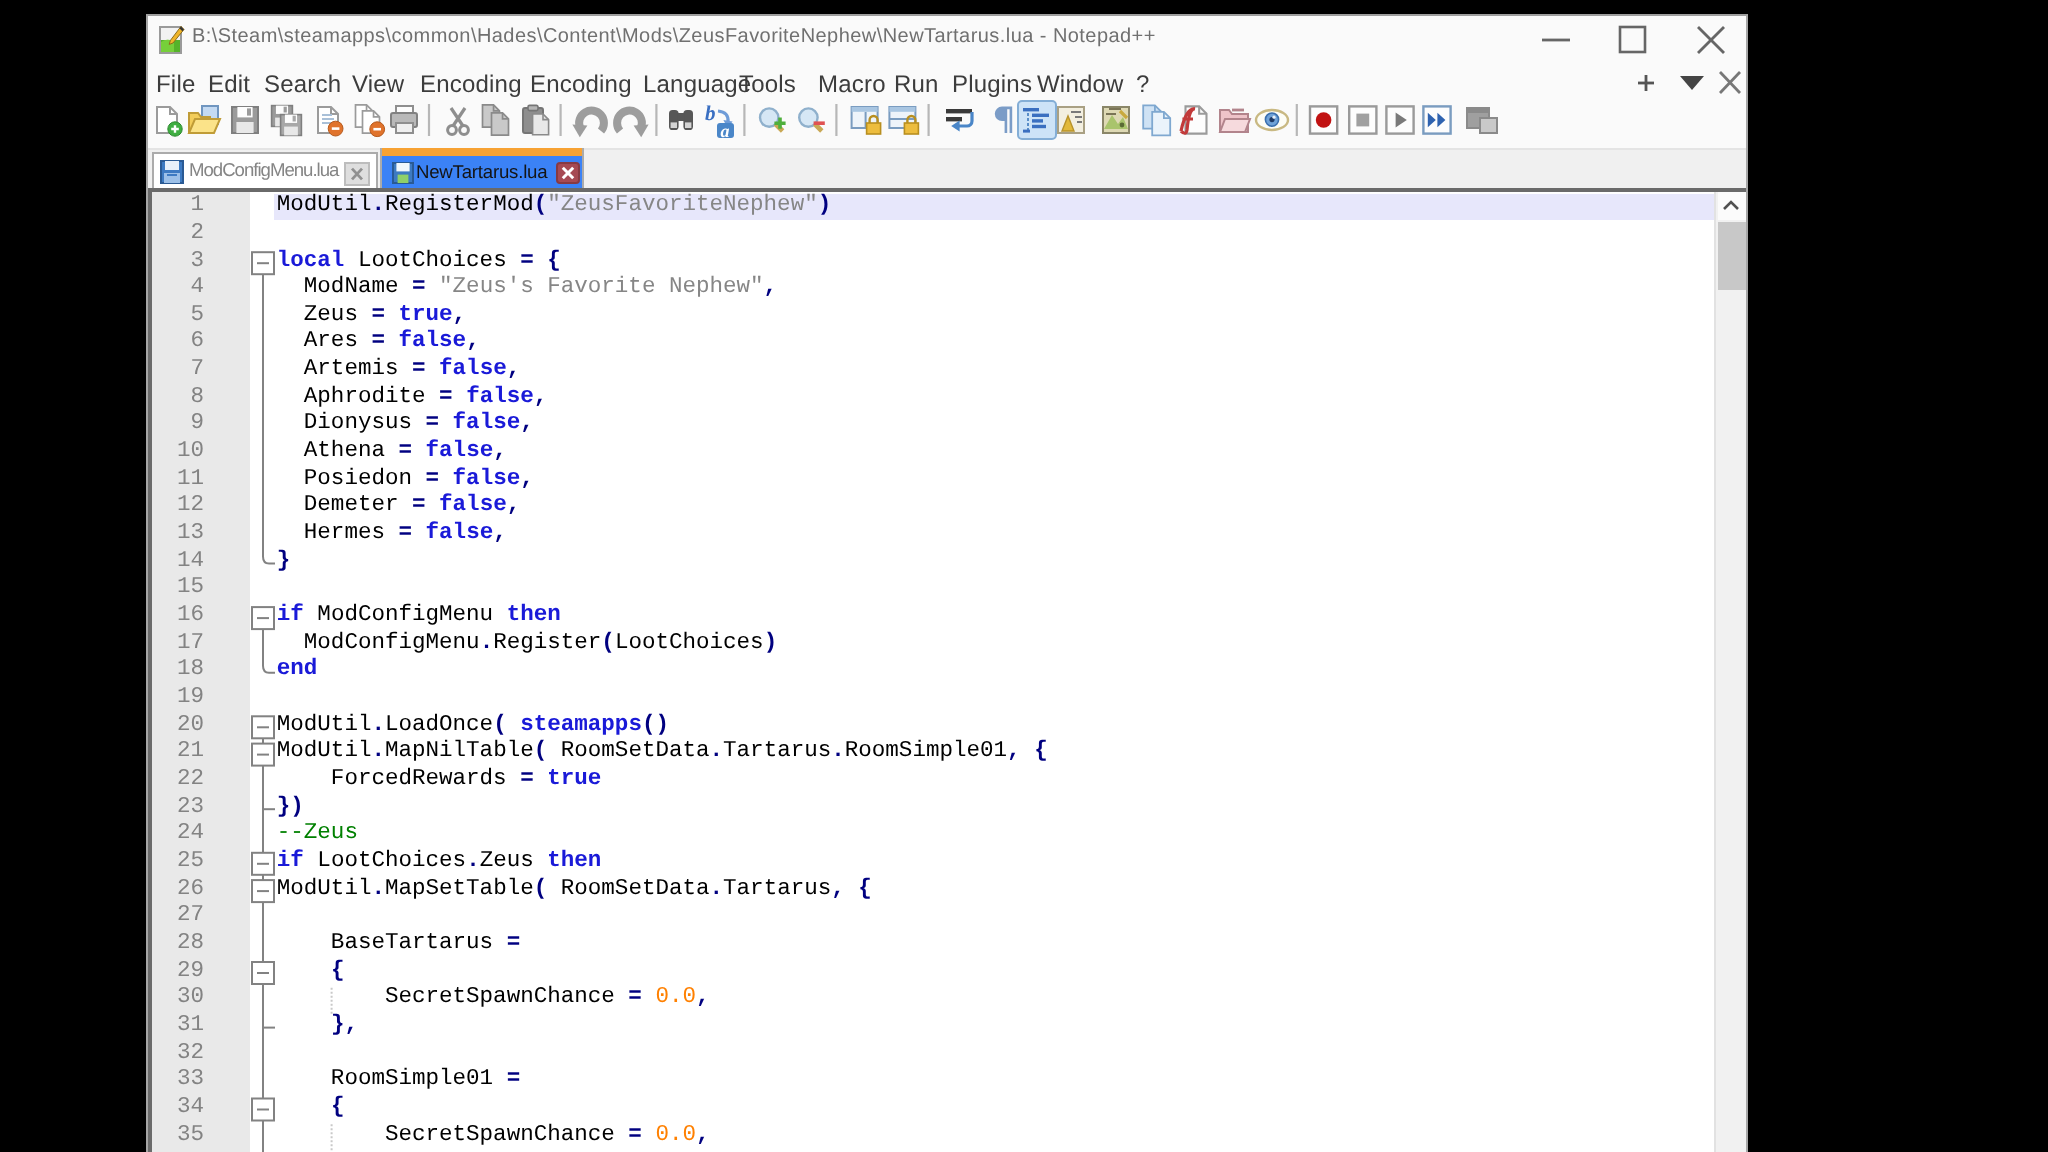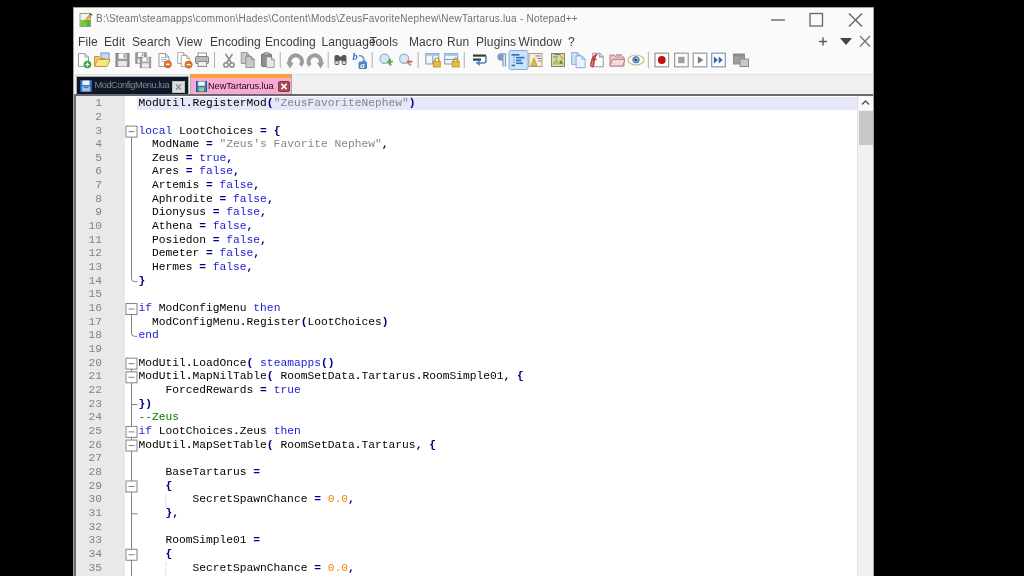--- a/index.html
+++ b/index.html
@@ -3,32 +3,32 @@
 <meta charset="utf-8">
 <style>
 *{margin:0;padding:0;box-sizing:border-box}
 html,body{width:1024px;height:576px;background:#000;overflow:hidden}
 body{position:relative;font-family:"Liberation Sans",sans-serif;-webkit-font-smoothing:antialiased}
 .abs{position:absolute}
 #win{left:73px;top:7px;width:801px;height:569px;background:#fafafa;border-top:1px solid #9e9e9e;border-left:1px solid #a6a6a6;border-right:1px solid #a6a6a6}
 #title{left:96px;top:13px;font-size:10px;letter-spacing:.22px;color:#707070;white-space:nowrap}
 #menu{left:78px;top:35px;width:600px;height:14px;font-size:12px;letter-spacing:.1px;color:#3c3c3c;white-space:nowrap}
 #tabbar{left:74px;top:74px;width:799px;height:20.5px;background:#f0f0f0;border-top:1px solid #e4e4e4}
-#tab1{left:75.5px;top:75.5px;width:113.5px;height:18.5px;background:#0f172a;border:1px solid #ababab;border-bottom:none;color:#858585;font-size:9.3px}
-#tab2{left:190px;top:74px;width:101.5px;height:21px;background:#f9a8d4;border-left:1px solid #ababab;border-right:1px solid #ababab;color:#141414;font-size:9.3px}
+#tab1{left:75.5px;top:75.5px;width:113.5px;height:18.5px;background:#ffffff;border:1px solid #ababab;border-bottom:none;color:#858585;font-size:9.3px}
+#tab2{left:190px;top:74px;width:101.5px;height:21px;background:#3b82f6;border-left:1px solid #ababab;border-right:1px solid #ababab;color:#141414;font-size:9.3px}
 #tab2 .orange{left:0;top:0;width:100%;height:3.5px;background:#f7a233}
 #darkline{left:74px;top:94.3px;width:799px;height:1.4px;background:#6a6a6a}
 #editor{left:74px;top:95.7px;width:799px;height:480.3px;background:#fff}
 #edgeL{left:0;top:0;width:2.4px;height:100%;background:#6b6b6b}
 #nummargin{left:2.4px;top:0;width:48.8px;height:100%;background:#e9e9e9}
 #caret{left:63px;top:1px;width:720px;height:13.8px;background:#e7e7fb}
 #nums{left:2.4px;top:1.5px;width:25.6px;text-align:right;font-family:"Liberation Mono",monospace;font-size:11.28px;line-height:13.65px;color:#838383;white-space:pre}
 #code{left:64.4px;top:1.5px;font-family:"Liberation Mono",monospace;font-size:11.28px;line-height:13.65px;color:#000;white-space:pre}
 #code .o{color:#000080;font-weight:bold}
-#code .k{color:#1a1ad8;font-weight:normal}
+#code .k{color:#1a1ad8;font-weight:bold}
 #code .s{color:#868686}
 #code .n{color:#ff8000}
 #code .c{color:#008000}
 #sbar{left:783.2px;top:0;width:15.8px;height:100%;background:#f1f1f1;border-left:1px solid #e2e2e2}
 #sthumb{left:.8px;top:15px;width:14px;height:34px;background:#c8c8c8}
 </style>
 </head>
 <body>
 <div class="abs" id="win"></div>
 <div class="abs" id="title">B:\Steam\steamapps\common\Hades\Content\Mods\ZeusFavoriteNephew\NewTartarus.lua - Notepad++</div>

